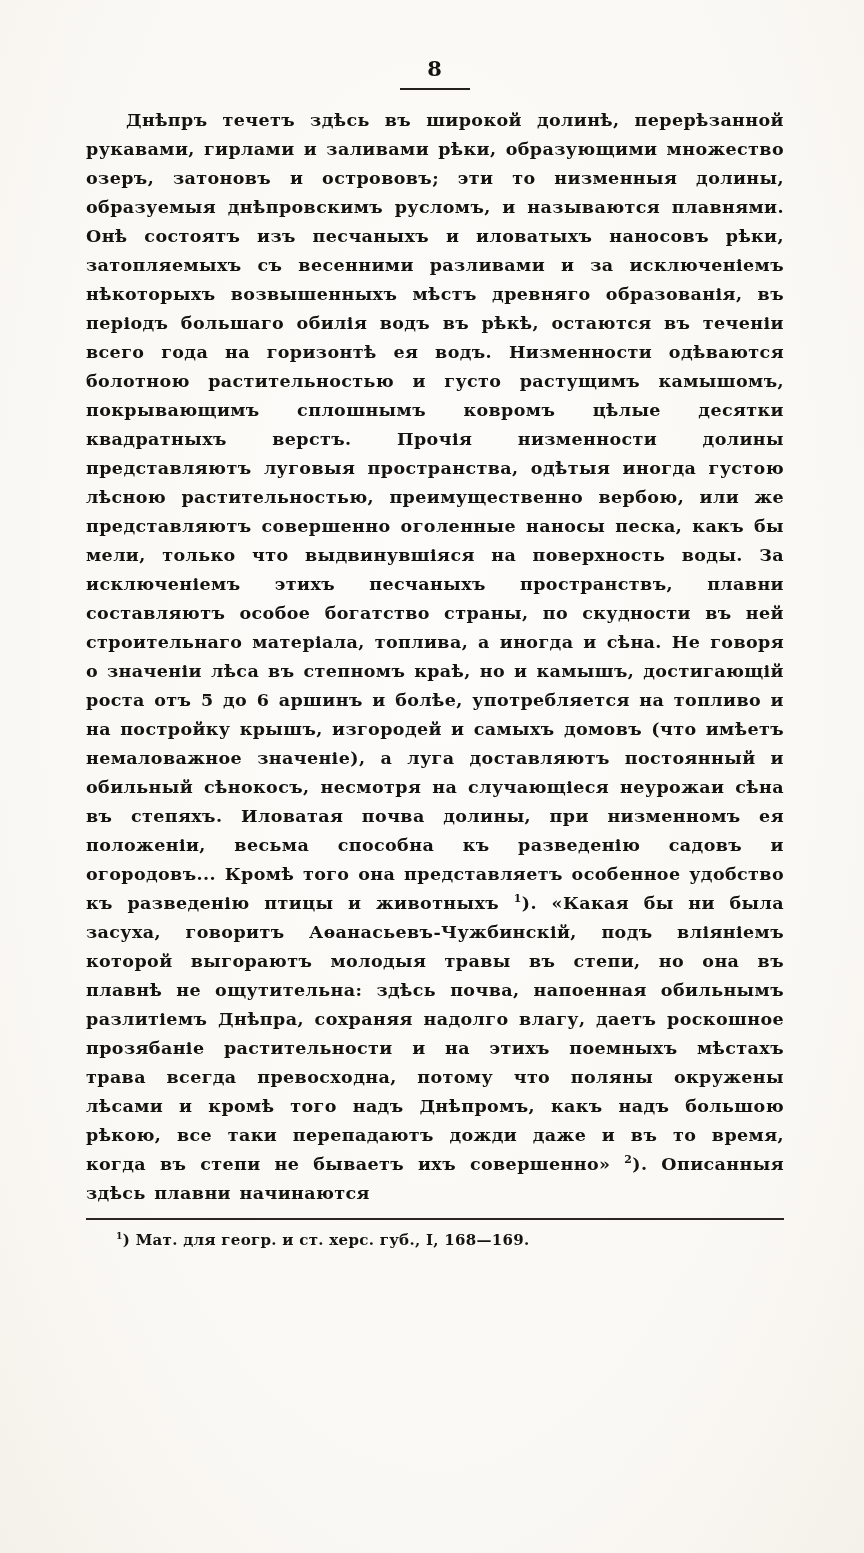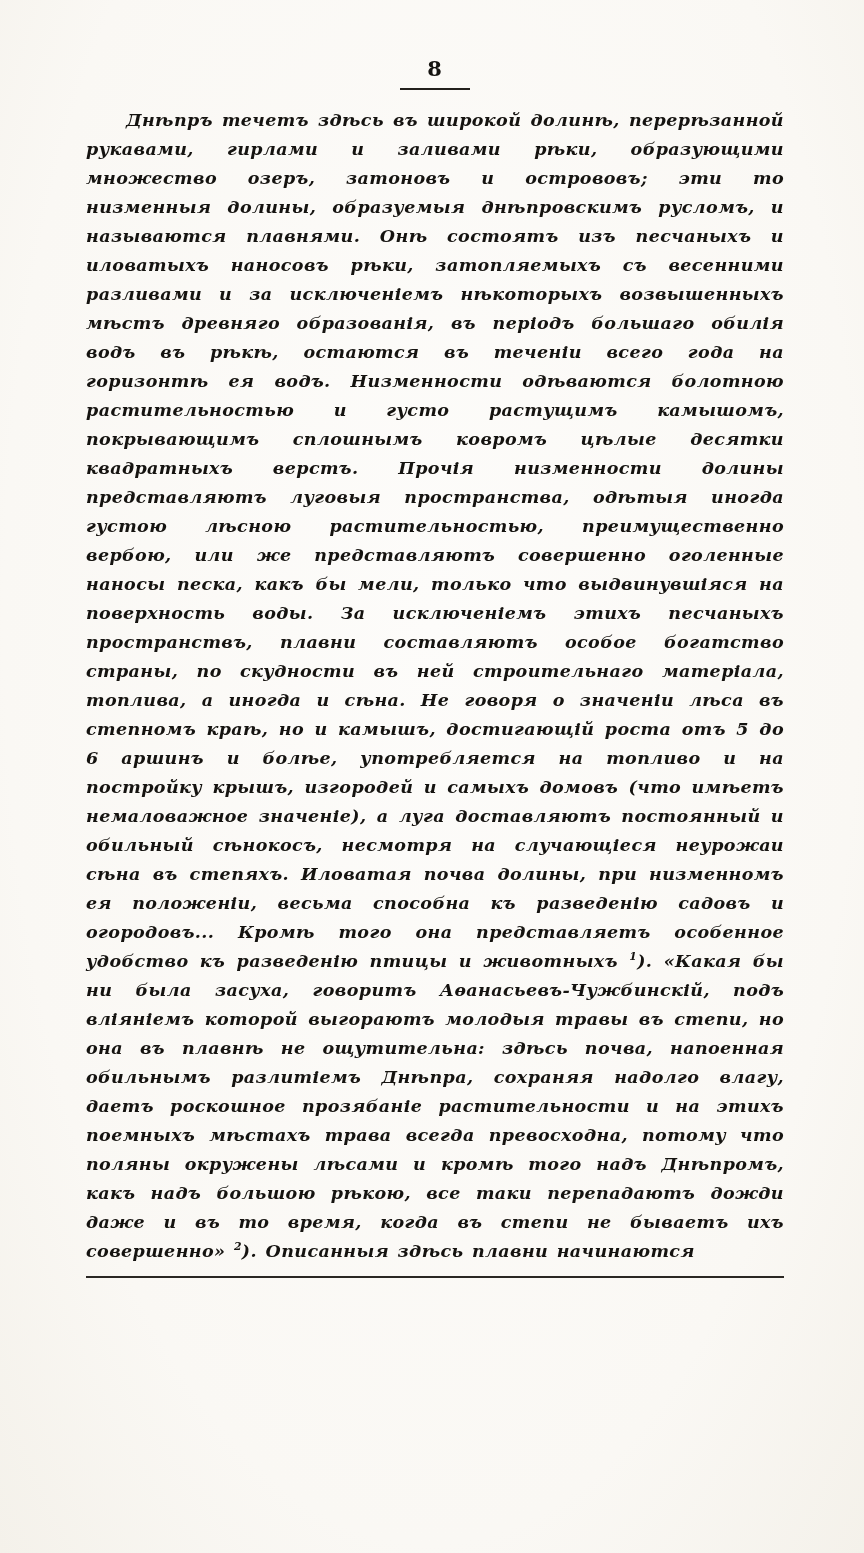--- a/index.html
+++ b/index.html
@@ -37,21 +37,20 @@
     line-height: 29px;
     text-align: justify;
     letter-spacing: 0.4px;
     word-spacing: 2px;
   }
   .body-text p.para {
     margin: 0;
   }
   .body-text p.para.indent {
     text-indent: 40px;
-    font-style: italic;
   }
   .body-text em {
     font-style: italic;
     letter-spacing: 1px;
   }
   sup.fn-ref {
     font-size: 0.62em;
     line-height: 0;
     vertical-align: super;
   }
@@ -82,15 +81,16 @@
     <div class="page-number">8</div>
   </div>
 
   <div class="body-text" id="body-text">
       <p class="para indent"><span>Днѣпръ течетъ здѣсь въ широкой долинѣ, перерѣзанной рукавами, гирлами и заливами рѣки, образующими множество озеръ, затоновъ и острововъ; эти то низменныя долины, образуемыя днѣпровскимъ русломъ, и называются плавнями. Онѣ состоятъ изъ песчаныхъ и иловатыхъ наносовъ рѣки, затопляемыхъ съ весенними разливами и за исключеніемъ нѣкоторыхъ возвышенныхъ мѣстъ древняго образованія, въ періодъ большаго обилія водъ въ рѣкѣ, остаются въ теченіи всего года на горизонтѣ ея водъ. Низменности одѣваются болотною растительностью и густо растущимъ камышомъ, покрывающимъ сплошнымъ ковромъ цѣлые десятки квадратныхъ верстъ. Прочія низменности долины представляютъ луговыя пространства, одѣтыя иногда густою лѣсною растительностью, преимущественно вербою, или же представляютъ совершенно оголенные наносы песка, какъ бы мели, только что выдвинувшіяся на поверхность воды. За исключеніемъ этихъ песчаныхъ пространствъ, плавни составляютъ особое богатство страны, по скудности въ ней строительнаго матеріала, топлива, а иногда и сѣна. Не говоря о значеніи лѣса въ степномъ краѣ, но и камышъ, достигающій роста отъ 5 до 6 аршинъ и болѣе, употребляется на топливо и на постройку крышъ, изгородей и самыхъ домовъ (что имѣетъ немаловажное значеніе), а луга доставляютъ постоянный и обильный сѣнокосъ, несмотря на случающіеся неурожаи сѣна въ степяхъ. Иловатая почва долины, при низменномъ ея положеніи, весьма способна къ разведенію садовъ и огородовъ... Кромѣ того она представляетъ особенное удобство къ разведенію птицы и животныхъ </span><sup class="fn-ref">1</sup><span>). «Какая бы ни была засуха, говоритъ Аѳанасьевъ-Чужбинскій, подъ вліяніемъ которой выгораютъ молодыя травы въ степи, но она въ плавнѣ не ощутительна: здѣсь почва, напоенная обильнымъ разлитіемъ Днѣпра, сохраняя надолго влагу, даетъ роскошное прозябаніе растительности и на этихъ поемныхъ мѣстахъ трава всегда превосходна, потому что поляны окружены лѣсами и кромѣ того надъ Днѣпромъ, какъ надъ большою рѣкою, все таки перепадаютъ дожди даже и въ то время, когда въ степи не бываетъ ихъ совершенно» </span><sup class="fn-ref">2</sup><span>). Описанныя здѣсь плавни начинаются</span></p>
     </div>
 
   <div class="footnote-block">
     <hr class="footnote-rule">
     <div class="footnotes" id="footnotes">
+        <p class="footnote"><sup class="fn-ref">1</sup><span>) Мат. для геогр. и ст. херс. губ., I, 168—169.</span></p>
       </div>
   </div>
 </div>
 
 </body></html>

